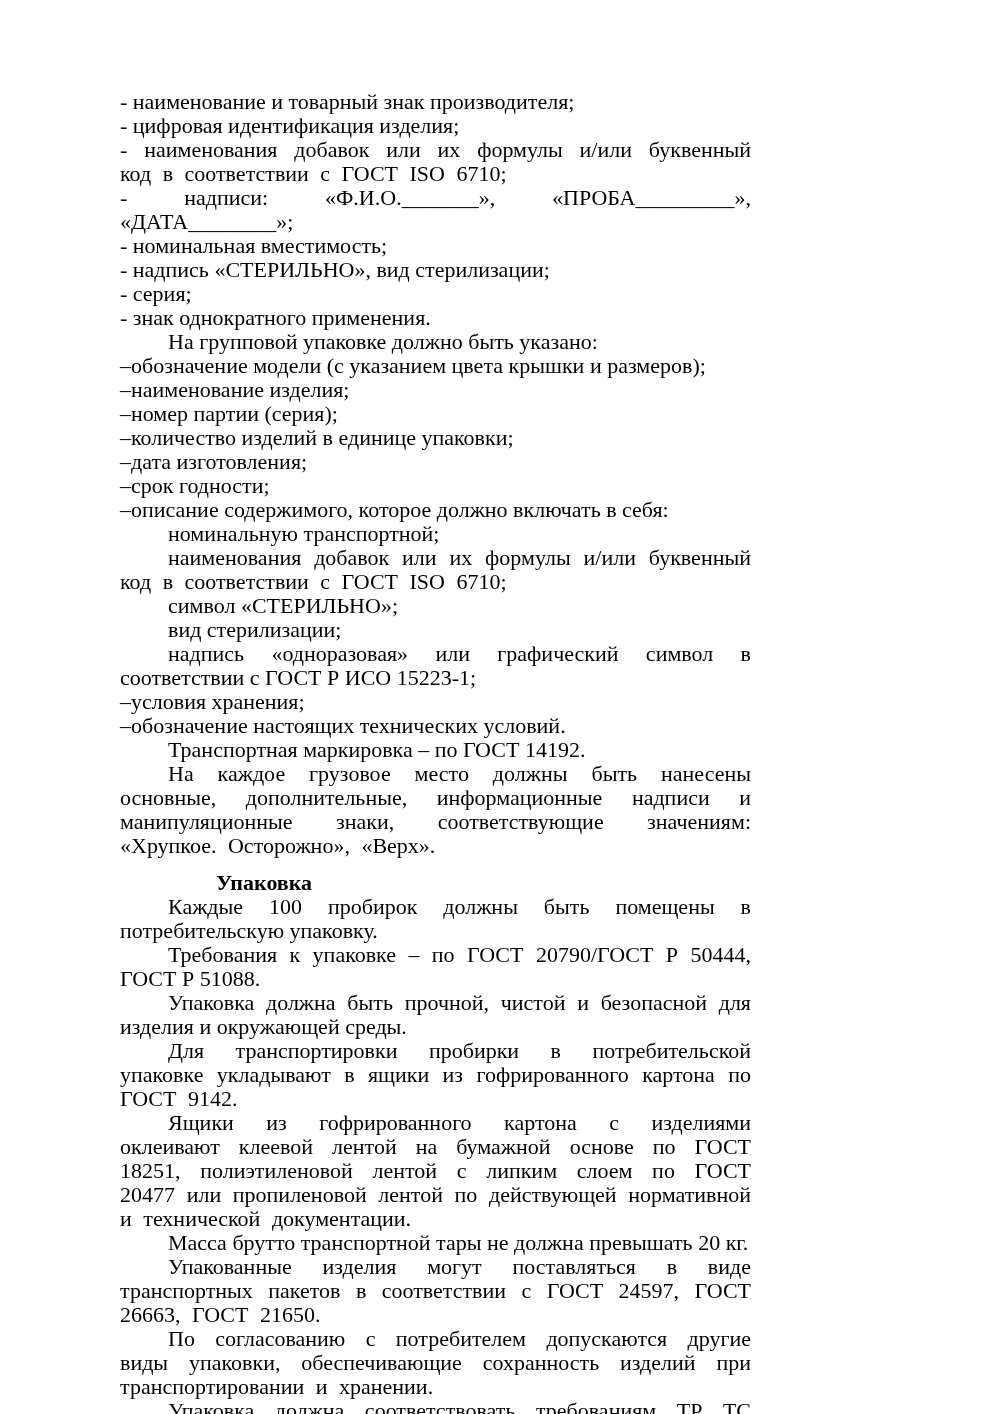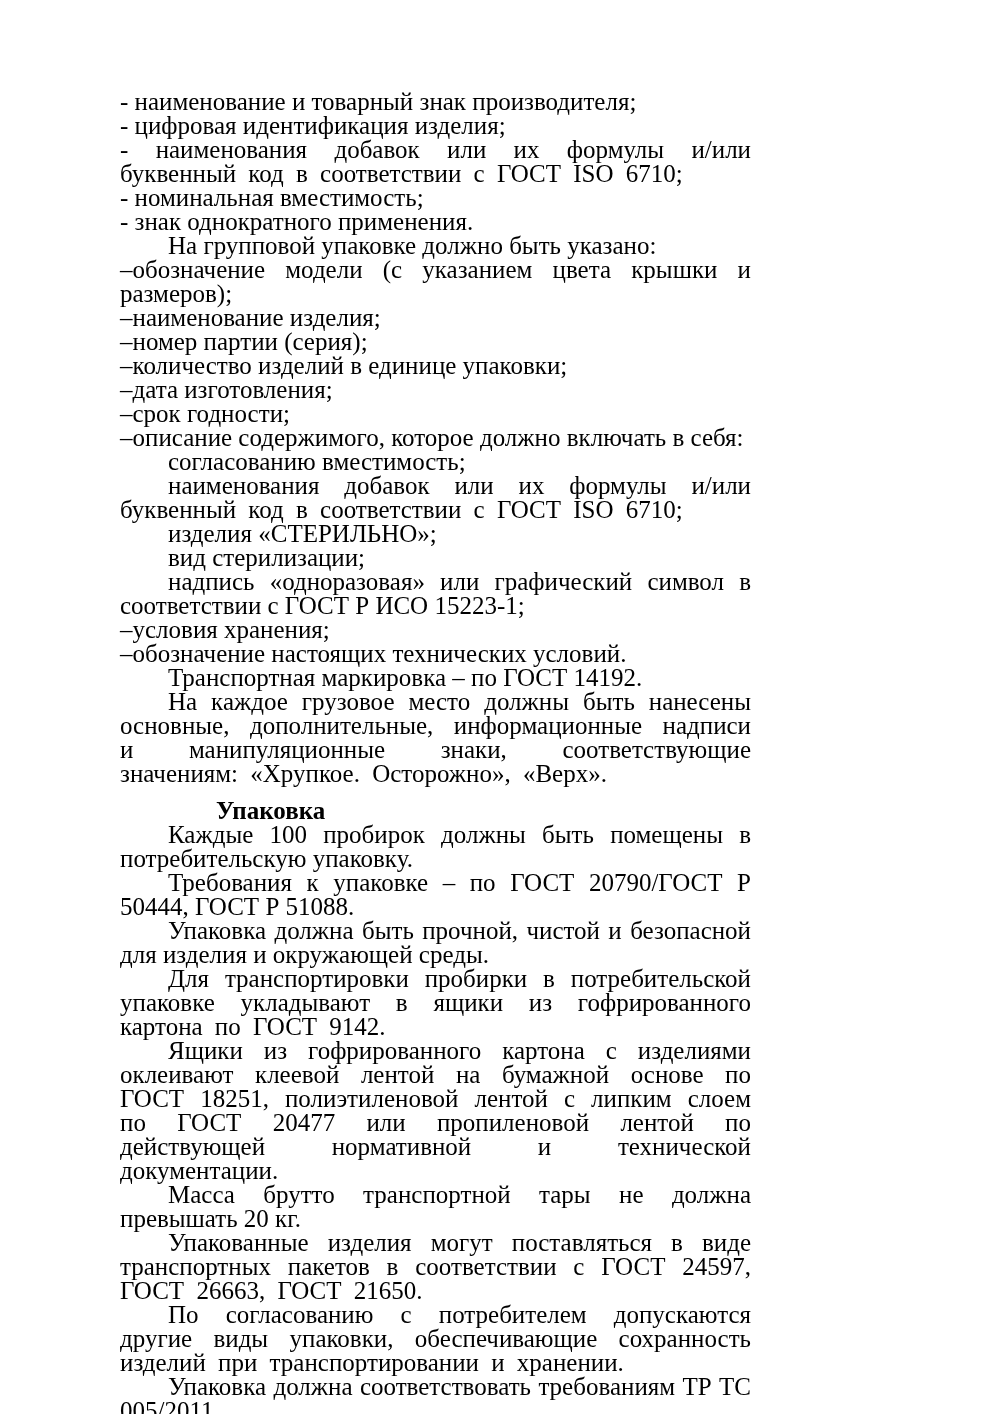--- a/index.html
+++ b/index.html
@@ -5,21 +5,21 @@
   * { box-sizing: border-box; }
   html, body { margin: 0; padding: 0; background: #ffffff; }
   .page {
     position: relative;
     width: 796px;
     height: 1414px;
     background: #ffffff;
     color: #000000;
     padding: 90px 45px 0 120px;
     font-family: "Liberation Serif", serif;
-    font-size: 25px;
+    font-size: 22px;
     line-height: 24px;
     overflow: hidden;
   }
   .page p { margin: 0; text-align: justify; }
   .ind { text-indent: 48px; }
   .j { word-spacing: 6px; }
   .h-pack {
     font-weight: bold;
     margin-top: 13px !important;
     padding-left: 96px;
@@ -33,36 +33,39 @@
   .b { font-weight: normal; }
 </style>
 </head>
 <body>
 
 <div class="page">
 
   <p>- наименование и товарный знак производителя;</p>
   <p>- цифровая идентификация изделия;</p>
   <p class="j">- наименования добавок или их формулы и/или буквенный код в соответствии с ГОСТ ISO 6710;</p>
+  <p>- надписи: «Ф.И.О._______», «ПРОБА_________», «ДАТА________»;</p>
   <p>- номинальная вместимость;</p>
+  <p>- надпись «СТЕРИЛЬНО», вид стерилизации;</p>
+  <p>- серия;</p>
   <p>- знак однократного применения.</p>
 
   <p class="ind">На групповой упаковке должно быть указано:</p>
 
   <p>–обозначение модели (с указанием цвета крышки и размеров);</p>
   <p>–наименование изделия;</p>
   <p>–номер партии (серия);</p>
   <p>–количество изделий в единице упаковки;</p>
   <p>–дата изготовления;</p>
   <p>–срок годности;</p>
   <p>–описание содержимого, которое должно включать в себя:</p>
 
-  <p class="ind">согласованию вместимость;</p>
+  <p class="ind">номинальную транспортной;</p>
   <p class="ind j">наименования добавок или их формулы и/или буквенный код в соответствии с ГОСТ ISO 6710;</p>
-  <p class="ind">изделия «СТЕРИЛЬНО»;</p>
+  <p class="ind">символ «СТЕРИЛЬНО»;</p>
   <p class="ind">вид стерилизации;</p>
   <p class="ind">надпись «одноразовая» или графический символ в соответствии с ГОСТ Р ИСО 15223-1;</p>
 
   <p>–условия хранения;</p>
   <p>–обозначение настоящих технических условий.</p>
 
   <p class="ind">Транспортная маркировка – по ГОСТ 14192.</p>
   <p class="ind j">На каждое грузовое место должны быть нанесены основные, дополнительные, информационные надписи и манипуляционные знаки, соответствующие значениям: «Хрупкое. Осторожно», «Верх».</p>
 
   <p class="h-pack">Упаковка</p>

